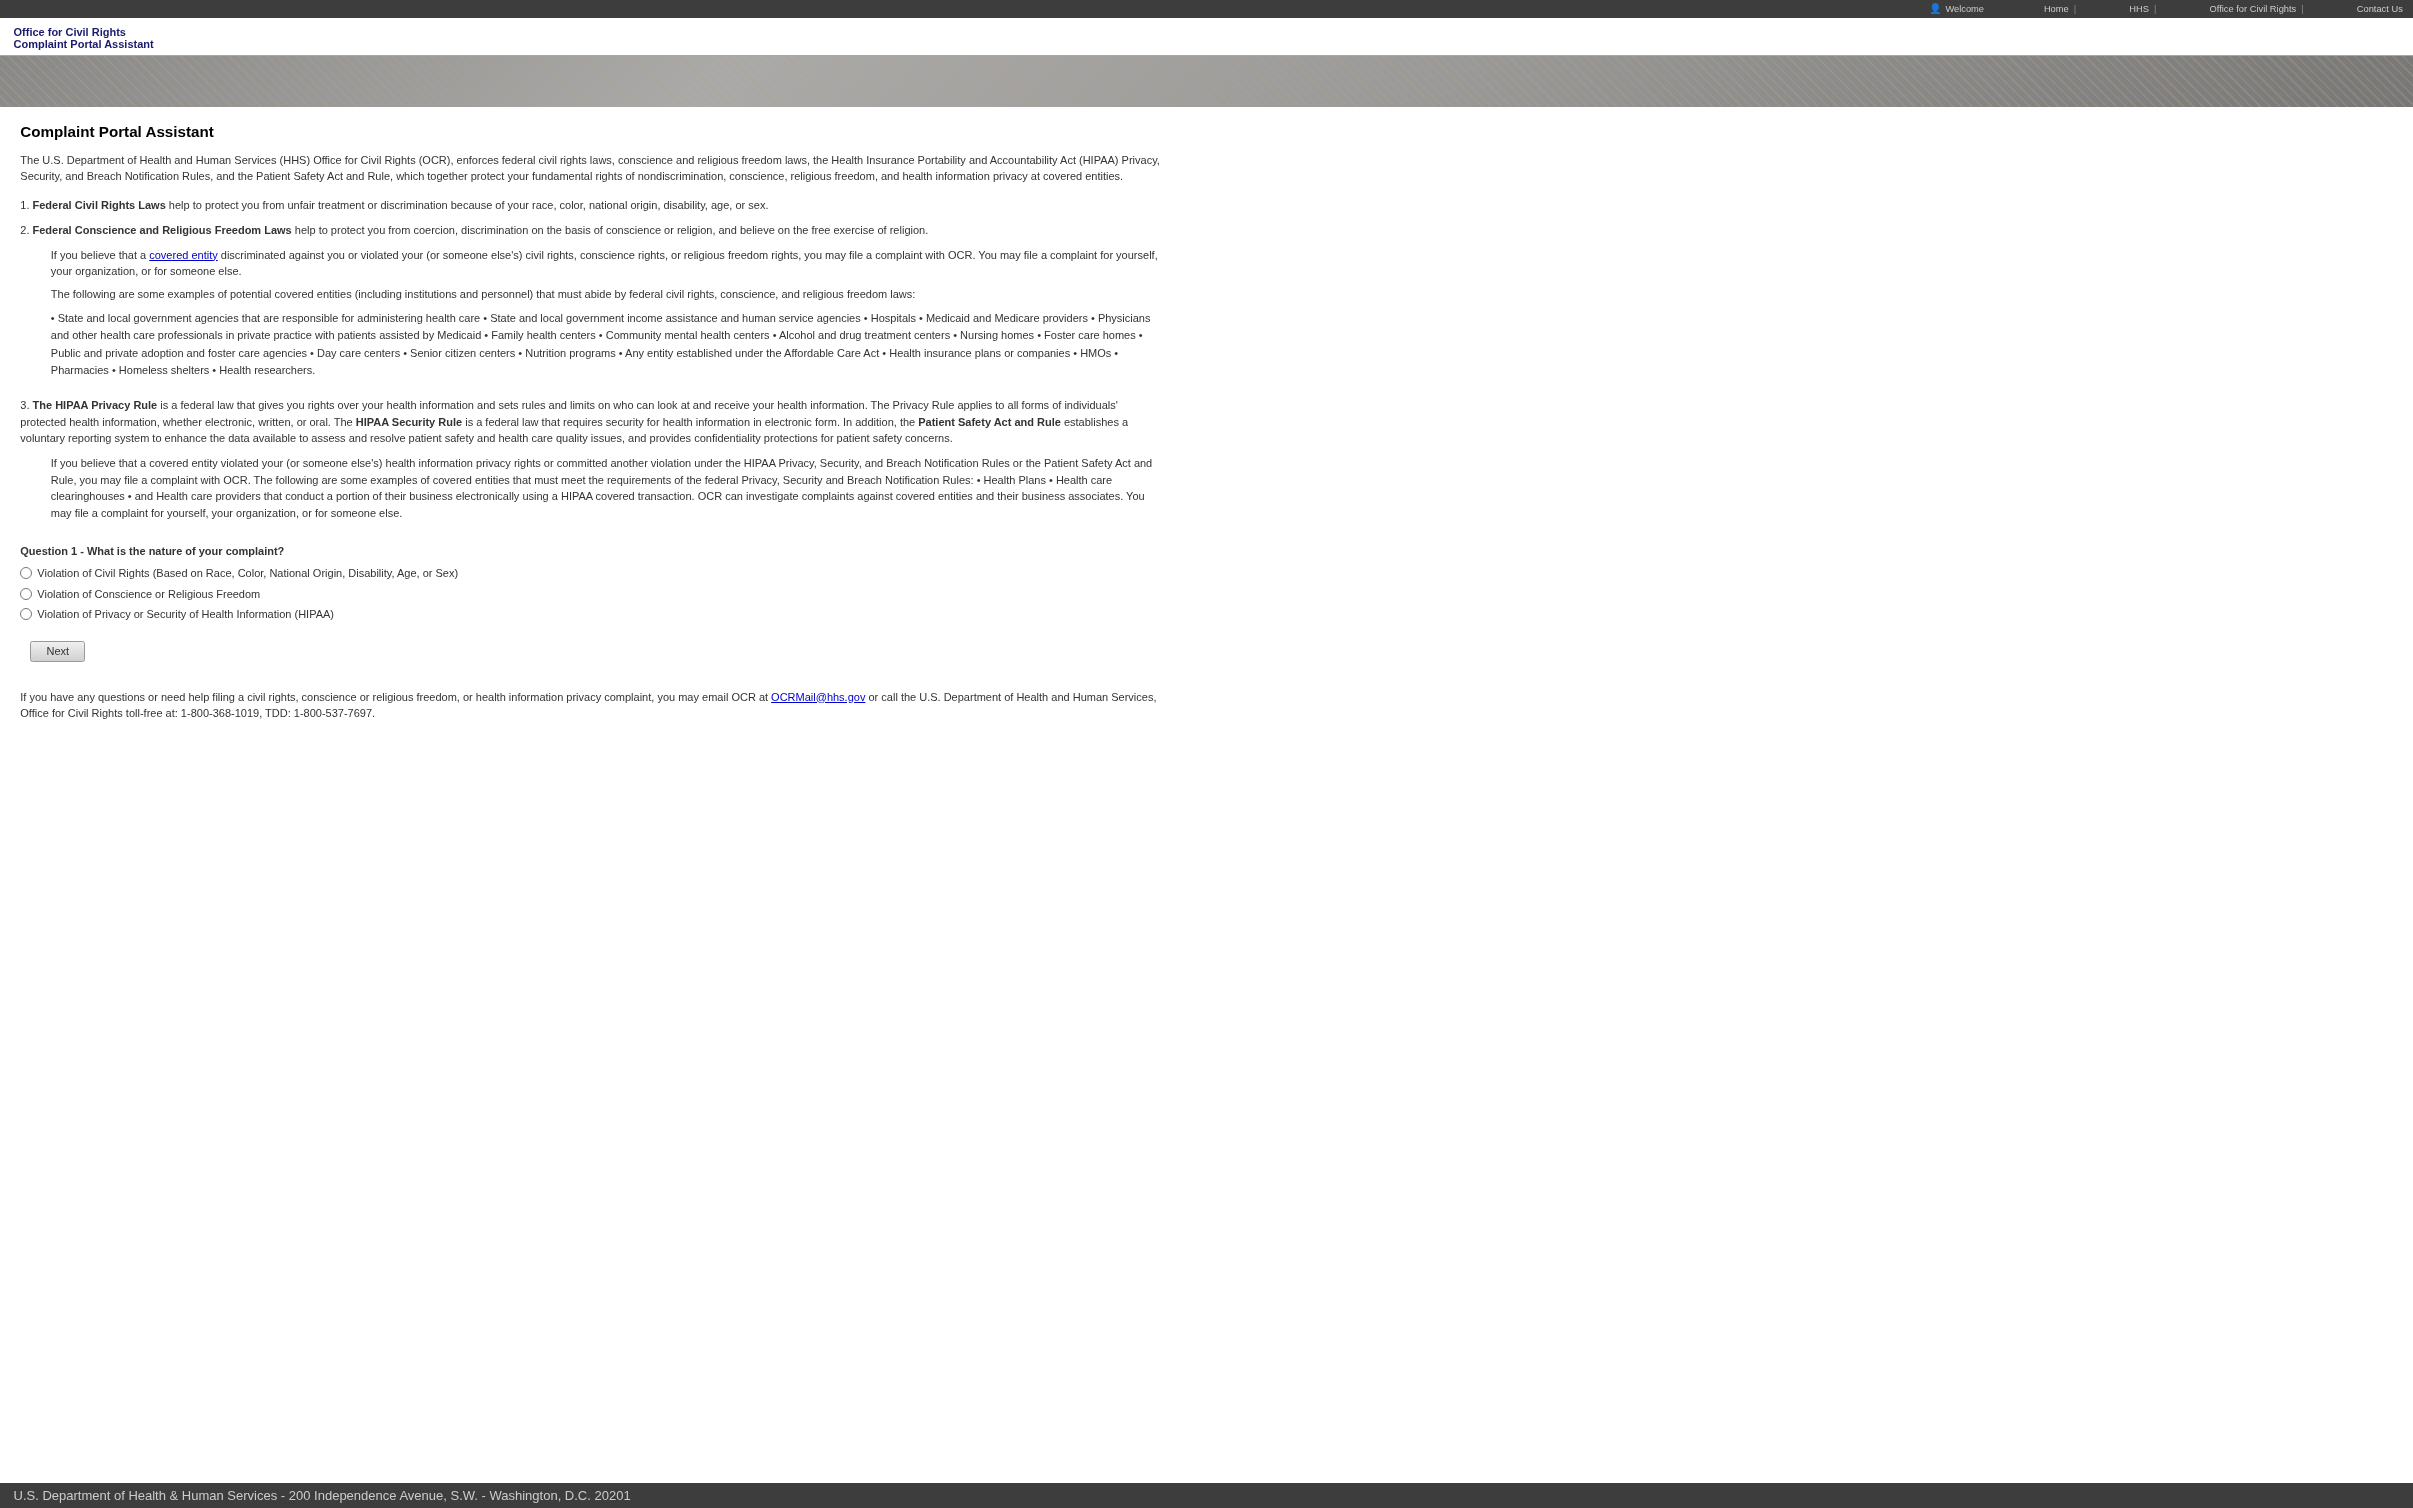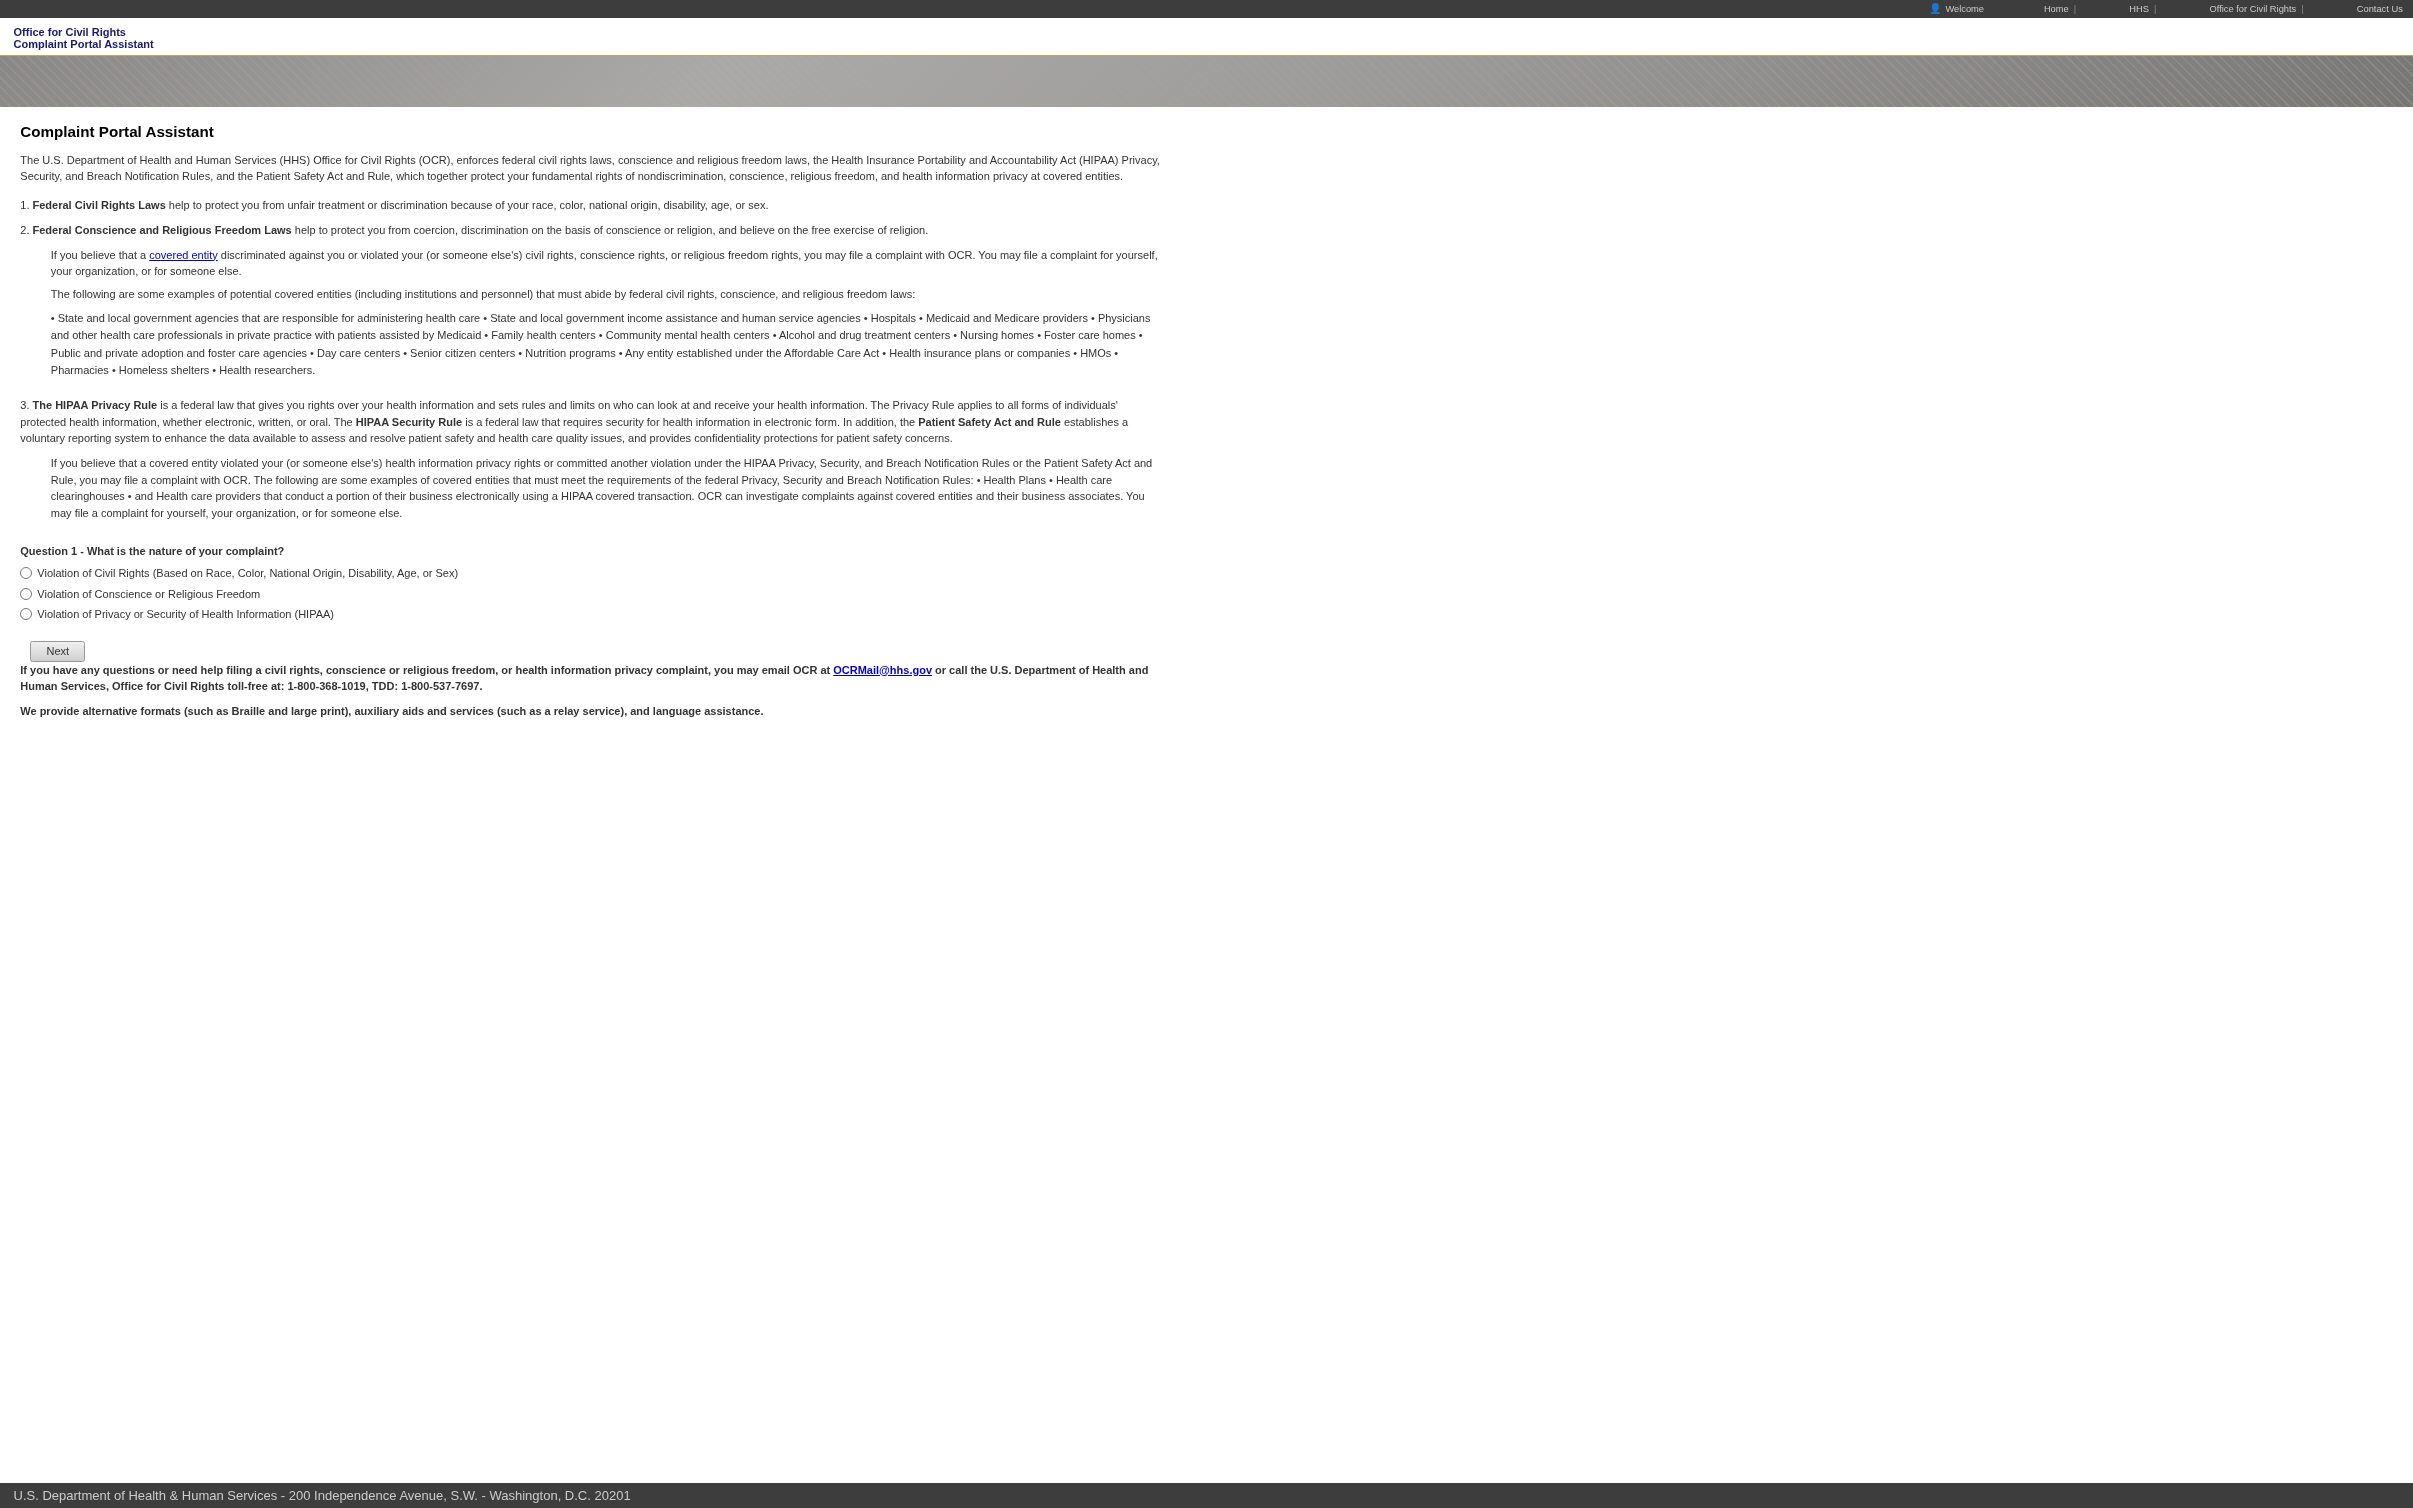--- a/index.html
+++ b/index.html
@@ -160,23 +160,23 @@
       border: 0.8px solid #999;
       border-radius: 2.5px;
       font-size: 11px;
       cursor: pointer;
       color: #333;
       margin-left: 10px;
     }
 
     
     #contact-info {
-      font-size: 11px;
-      line-height: 1.5;
-      font-weight: bold;
+      margin-top: 27px;
+      font-size: 11px;
+      line-height: 1.5;
     }
 
     #contact-info p {
       margin-bottom: 8.5px;
     }
 
     
     #footer {
       background: #3d3d3d;
       color: #ccc;
@@ -264,21 +264,20 @@
       <label for="radio3">Violation of Privacy or Security of Health Information (HIPAA)</label>
     </div>
 
     <button id="next-btn">Next</button>
   </div>
 
   <div id="contact-info">
     <p>
       <span>If you have any questions or need help filing a civil rights, conscience or religious freedom, or health information privacy complaint, you may email OCR at </span><a href="mailto:OCRMail@hhs.gov" class="link">OCRMail@hhs.gov</a><span> or call the U.S. Department of Health and Human Services, Office for Civil Rights toll-free at: 1-800-368-1019, TDD: 1-800-537-7697.</span>
     </p>
-    <p>We provide alternative formats (such as Braille and large print), auxiliary aids and services (such as a relay service), and language assistance.</p>
   </div>
 
 </div>
 
 <div id="footer">
   <span>U.S. Department of Health &amp; Human Services - 200 Independence Avenue, S.W. - Washington, D.C. 20201</span>
 </div>
 
 
 </body></html>

